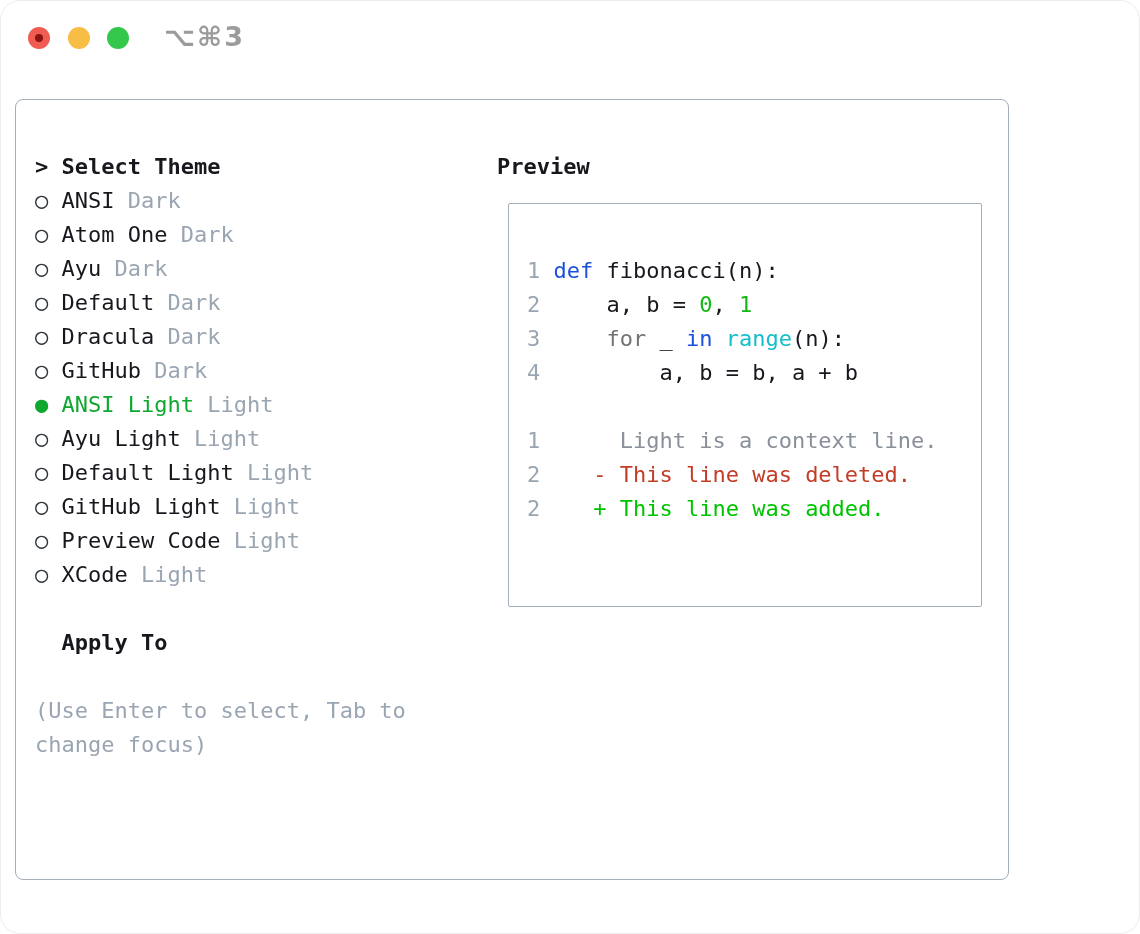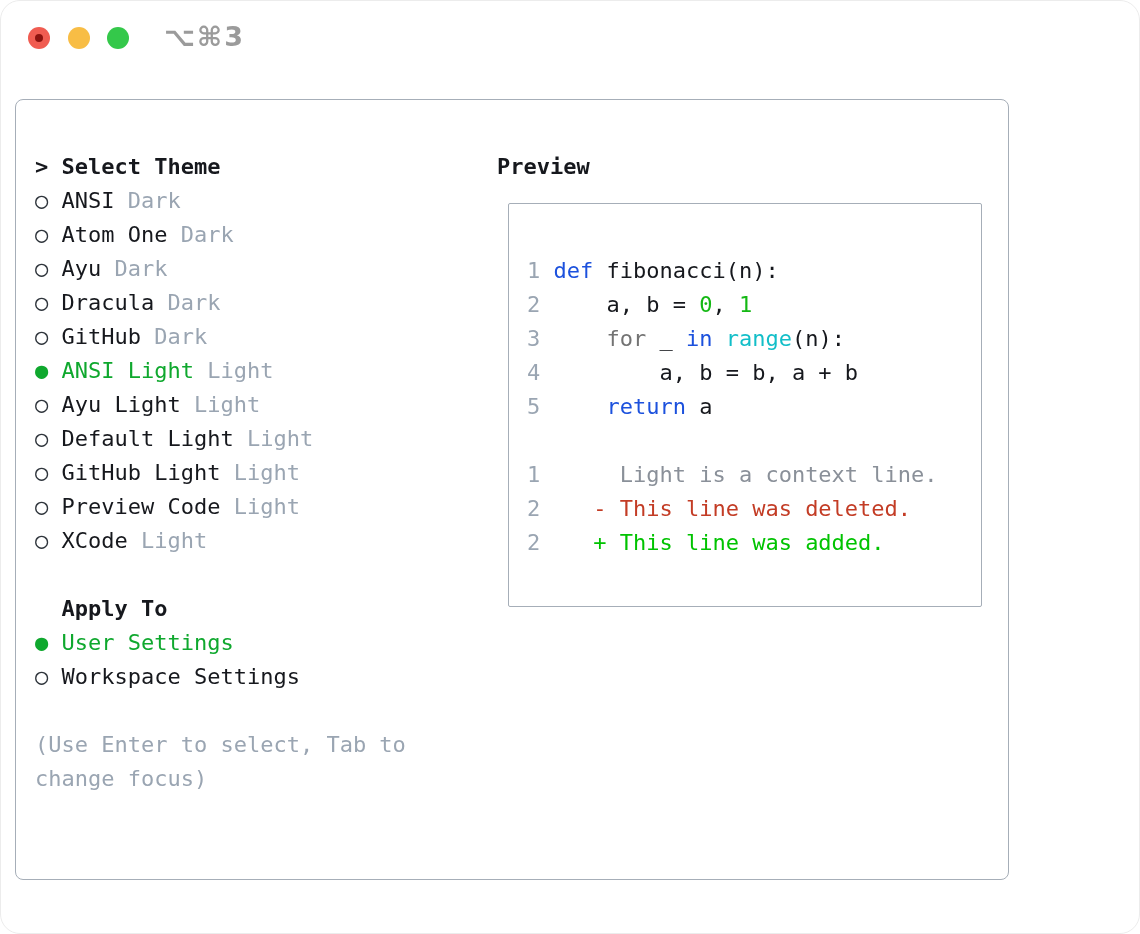--- a/index.html
+++ b/index.html
@@ -70,47 +70,43 @@
   <div class="win-title">⌥⌘3</div>
 
   <div class="panel">
 
     <div class="leftcol">
       <div class="row row-header"><span class="prompt">&gt; </span><span>Select Theme</span></div>
       <div id="theme-list">
           <div class="row"><span class="radio">○ </span><span class="item-name">ANSI</span><span class="item-tag"> Dark</span></div>
           <div class="row"><span class="radio">○ </span><span class="item-name">Atom One</span><span class="item-tag"> Dark</span></div>
           <div class="row"><span class="radio">○ </span><span class="item-name">Ayu</span><span class="item-tag"> Dark</span></div>
+          <div class="row"><span class="radio">○ </span><span class="item-name">Default</span><span class="item-tag"> Dark</span></div>
           <div class="row"><span class="radio">○ </span><span class="item-name">Dracula</span><span class="item-tag"> Dark</span></div>
           <div class="row"><span class="radio">○ </span><span class="item-name">GitHub</span><span class="item-tag"> Dark</span></div>
           <div class="row"><span class="radio sel">● </span><span class="item-name sel">ANSI Light</span><span class="item-tag"> Light</span></div>
           <div class="row"><span class="radio">○ </span><span class="item-name">Ayu Light</span><span class="item-tag"> Light</span></div>
           <div class="row"><span class="radio">○ </span><span class="item-name">Default Light</span><span class="item-tag"> Light</span></div>
           <div class="row"><span class="radio">○ </span><span class="item-name">GitHub Light</span><span class="item-tag"> Light</span></div>
           <div class="row"><span class="radio">○ </span><span class="item-name">Preview Code</span><span class="item-tag"> Light</span></div>
           <div class="row"><span class="radio">○ </span><span class="item-name">XCode</span><span class="item-tag"> Light</span></div>
         </div>
       <div class="row"></div>
       <div class="row row-header apply-header">Apply To</div>
-      <div id="apply-list">
-          <div class="row"><span class="radio sel">● </span><span class="item-name sel">User Settings</span></div>
-          <div class="row"><span class="radio">○ </span><span class="item-name">Workspace Settings</span></div>
-        </div>
       <div class="row"></div>
       <div class="row hint-row">(Use Enter to select, Tab to</div>
       <div class="row hint-row">change focus)</div>
     </div>
 
     <div class="preview-header">Preview</div>
     <div class="preview-box" id="preview-box">
         <div class="pline"><span class="ln">1</span><span style="color: rgb(28, 81, 221);">def</span><span style="color: rgb(22, 24, 29);"> fibonacci(n):</span></div>
         <div class="pline"><span class="ln">2</span><span style="color: rgb(22, 24, 29);">    a, b = </span><span style="color: rgb(20, 184, 20);">0</span><span style="color: rgb(22, 24, 29);">, </span><span style="color: rgb(20, 184, 20);">1</span></div>
         <div class="pline"><span class="ln">3</span><span style="color: rgb(22, 24, 29);">    </span><span style="color: #737373;">for</span><span style="color: rgb(22, 24, 29);"> _ </span><span style="color: rgb(28, 81, 221);">in</span><span style="color: rgb(22, 24, 29);"> </span><span style="color: rgb(18, 190, 200);">range</span><span style="color: rgb(22, 24, 29);">(n):</span></div>
         <div class="pline"><span class="ln">4</span><span style="color: rgb(22, 24, 29);">        a, b = b, a + b</span></div>
-        <div class="pline"><span class="ln">5</span><span style="color: rgb(22, 24, 29);">    </span><span style="color: rgb(28, 81, 221);">return</span><span style="color: rgb(22, 24, 29);"> a</span></div>
         <div class="pline"><span class="ln"></span></div>
         <div class="pline"><span class="ln">1</span><span style="color: rgb(138, 144, 153);">     Light is a context line.</span></div>
         <div class="pline"><span class="ln">2</span><span style="color: rgb(195, 60, 37);">   - This line was deleted.</span></div>
         <div class="pline"><span class="ln">2</span><span style="color: rgb(0, 195, 0);">   + This line was added.</span></div>
       </div>
 
   </div>
 </div>
 
 </body></html>

